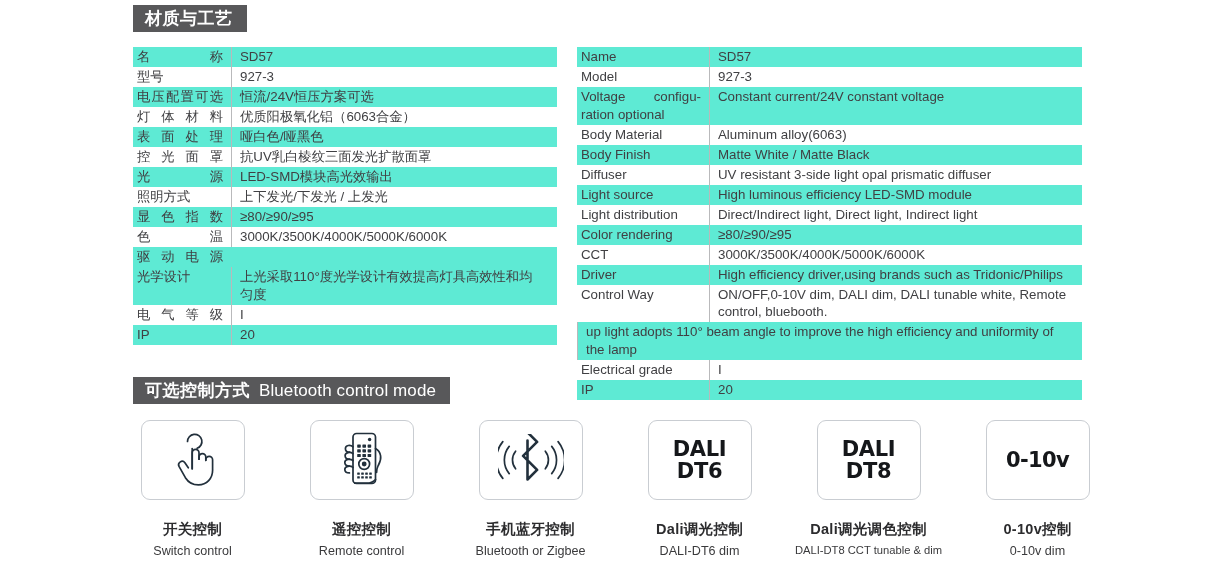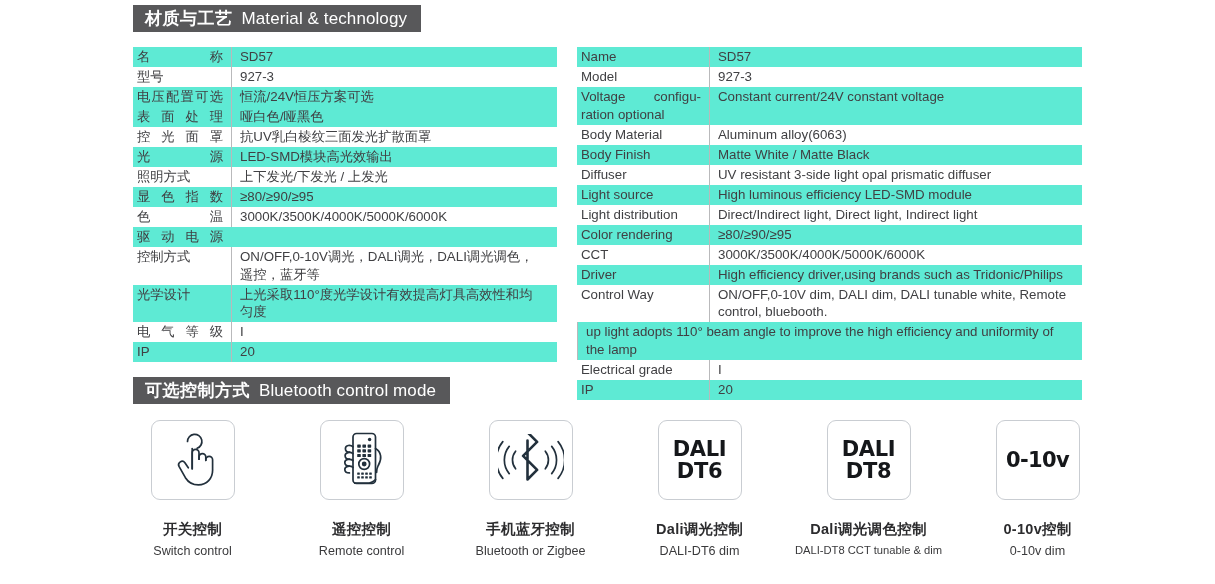--- a/index.html
+++ b/index.html
@@ -105,21 +105,21 @@
     display: flex;
     justify-content: space-between;
   }
   .mode-card {
     width: 145px;
     display: flex;
     flex-direction: column;
     align-items: center;
   }
   .mode-icon-box {
-    width: 84px;
+    width: 104px;
     height: 80px;
     border: 1.2px solid #c9cdd2;
     border-radius: 9px;
     background: #ffffff;
     display: flex;
     align-items: center;
     justify-content: center;
     box-sizing: border-box;
   }
   .mode-icon-box svg { display: block; }
@@ -154,40 +154,45 @@
     font-size: 21px;
     color: #15171a;
     letter-spacing: -.6px;
   }
 </style>
 </head>
 <body>
 
 <div class="banner" id="banner-material">
   <span class="cn">材质与工艺</span>
-  <span class="en">Material &amp; technology</span>
 </div>
 
 <div class="spec-table" id="table-cn">
     <div class="row alt">
       <div class="cell-label">
         <span class="justify-cn">名称</span>
       </div>
       <div class="cell-value">SD57</div>
     </div>
     <div class="row">
       <div class="cell-label"><span class="nowrap-label">型号</span></div>
       <div class="cell-value">927-3</div>
     </div>
     <div class="row alt">
       <div class="cell-label">
         <span class="justify-cn">电压配置可选</span>
       </div>
       <div class="cell-value">恒流/24V恒压方案可选</div>
     </div>
+    <div class="row">
+      <div class="cell-label">
+        <span class="justify-cn">灯体材料</span>
+      </div>
+      <div class="cell-value">优质阳极氧化铝（6063合金）</div>
+    </div>
     <div class="row alt">
       <div class="cell-label">
         <span class="justify-cn">表面处理</span>
       </div>
       <div class="cell-value">哑白色/哑黑色</div>
     </div>
     <div class="row">
       <div class="cell-label">
         <span class="justify-cn">控光面罩</span>
       </div>
@@ -212,24 +217,20 @@
     <div class="row">
       <div class="cell-label">
         <span class="justify-cn">色温</span>
       </div>
       <div class="cell-value">3000K/3500K/4000K/5000K/6000K</div>
     </div>
     <div class="row alt">
       <div class="cell-label">
         <span class="justify-cn">驱动电源</span>
       </div>
-    </div>
-    <div class="row">
-      <div class="cell-label"><span class="nowrap-label">控制方式</span></div>
-      <div class="cell-value">ON/OFF,0-10V调光，DALI调光，DALI调光调色，遥控，蓝牙等</div>
     </div>
     <div class="row alt">
       <div class="cell-label"><span class="nowrap-label">光学设计</span></div>
       <div class="cell-value">上光采取110°度光学设计有效提高灯具高效性和均匀度</div>
     </div>
     <div class="row">
       <div class="cell-label">
         <span class="justify-cn">电气等级</span>
       </div>
       <div class="cell-value">I</div>

